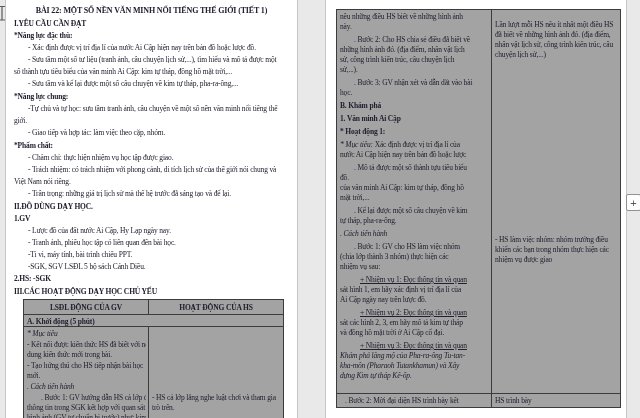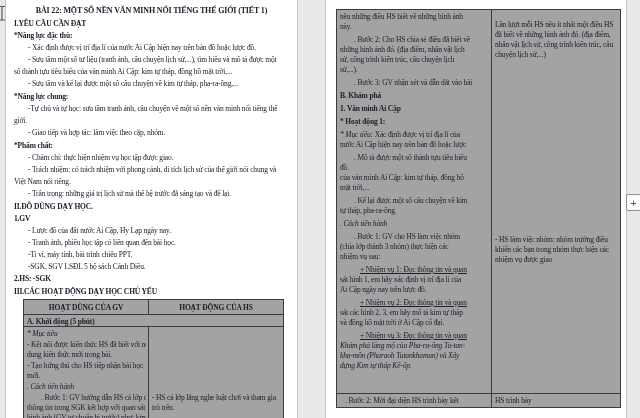--- a/index.html
+++ b/index.html
@@ -90,21 +90,21 @@
       <div class="ln ind">- Lược đồ của đất nước Ai Cập, Hy Lạp ngày nay.</div>
       <div class="ln ind">- Tranh ảnh, phiếu học tập có liên quan đến bài học.</div>
       <div class="ln ind">-Ti vi, máy tính, bài trình chiếu PPT.</div>
       <div class="ln ind">-SGK, SGV LSĐL 5 bộ sách Cánh Diều.</div>
       <div class="ln b">2.HS: -SGK</div>
       <div class="ln b g">III.CÁC HOẠT ĐỘNG DẠY HỌC CHỦ YẾU</div>
     </div>
 
   <div class="dtable" id="lp-table">
     <div class="trow thead">
-      <div class="ln b c hcell gvcol">HOẠT DÙNG CỦA GV</div>
+      <div class="ln b c hcell gvcol">LSĐL ĐỘNG CỦA GV</div>
       <div class="ln b c hcell hscol">HOẠT ĐỘNG CỦA HS</div>
     </div>
     <div class="tsection">
       <div class="ln b">A. Khởi động (5 phút)</div>
     </div>
     <div class="trow" id="lp-main">
       <div class="cell gvcol" id="lp-gv">
           <div class="ln i">* Mục tiêu</div>
           <div class="ln g">- Kết nối được kiến thức HS đã biết với nội</div>
           <div class="ln">dung kiến thức mới trong bài.</div>
@@ -129,20 +129,21 @@
   <div class="dtable" id="rp-table">
     <div class="trow" id="rp-main">
       <div class="cell rgvcol" id="rp-gv">
           <div class="ln">nêu những điều HS biết về những hình ảnh</div>
           <div class="ln">này.</div>
           <div class="ln ind g">. Bước 2: Cho HS chia sẻ điều đã biết về</div>
           <div class="ln">những hình ảnh đó. (địa điểm, nhân vật lịch</div>
           <div class="ln">sử, công trình kiến trúc, câu chuyện lịch</div>
           <div class="ln">sử,...).</div>
           <div class="ln ind g">. Bước 3: GV nhận xét và dẫn dắt vào bài</div>
+          <div class="ln">học.</div>
           <div class="ln b g">B. Khám phá</div>
           <div class="ln b g">1. Văn minh Ai Cập</div>
           <div class="ln b g">* Hoạt động 1:</div>
           <div class="ln g"><span class="i">* Mục tiêu: </span><span>Xác định được vị trí địa lí của</span></div>
           <div class="ln">nước Ai Cập hiện nay trên bản đồ hoặc lược</div>
           <div class="ln ind g">. Mô tả được một số thành tựu tiêu biểu</div>
           <div class="ln">đồ.</div>
           <div class="ln">của văn minh Ai Cập: kim tự tháp, đồng hồ</div>
           <div class="ln">mặt trời,...</div>
           <div class="ln ind g">. Kể lại được một số câu chuyện về kim</div>

